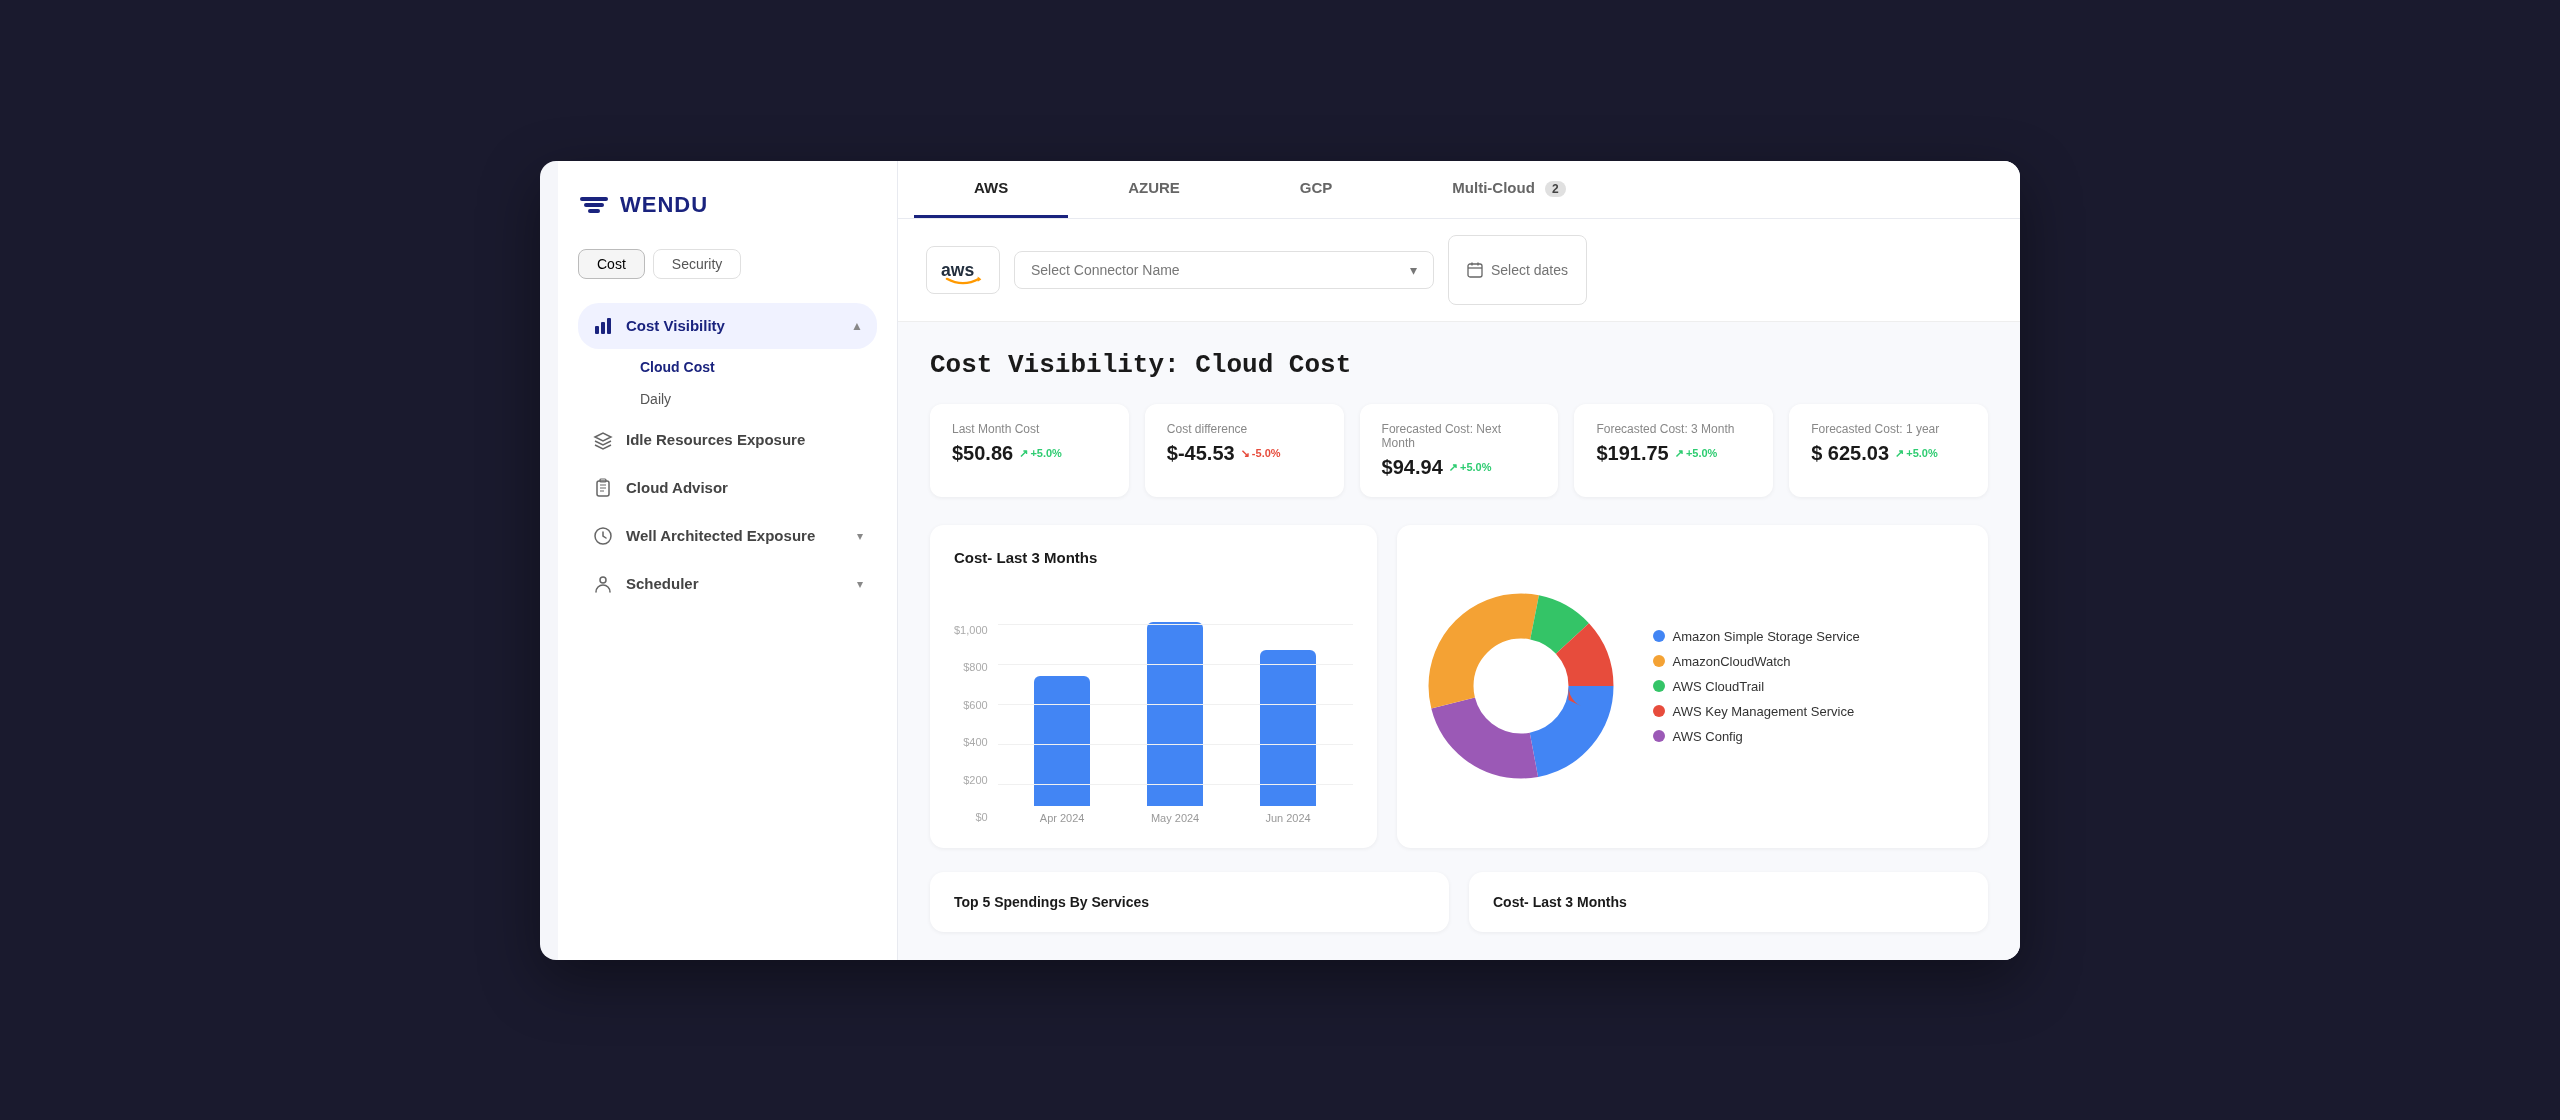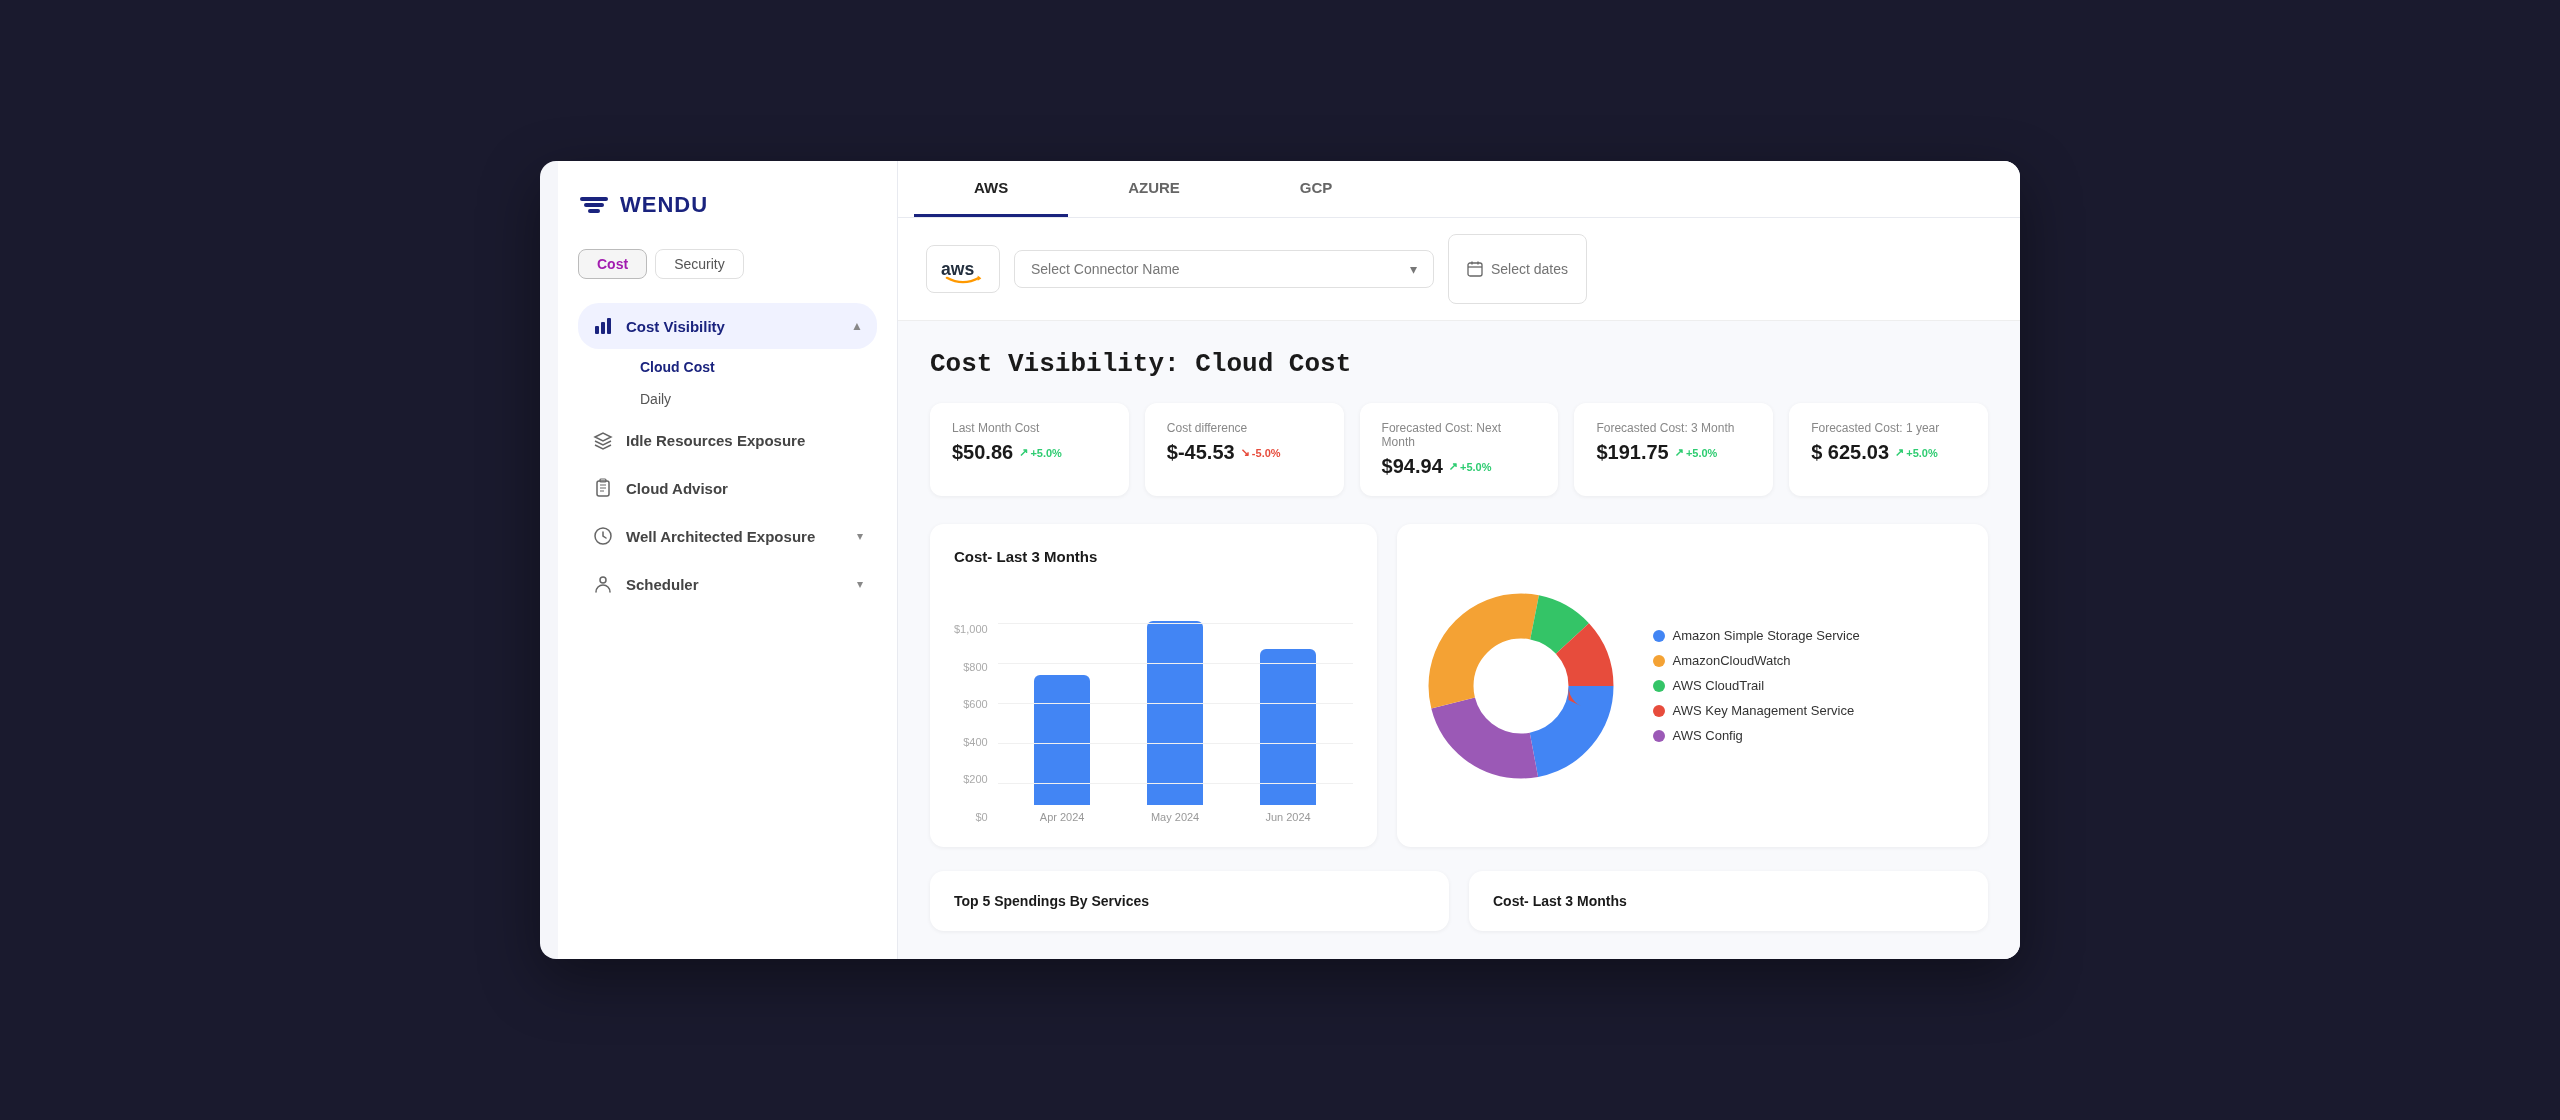--- a/index.html
+++ b/index.html
@@ -58,22 +58,22 @@
       border: 1px solid #e0e0e0;
       background: #fff;
       font-size: 14px;
       font-weight: 500;
       color: #555;
       cursor: pointer;
     }
     .tab-btn.active {
       background: #f5f5f5;
       border-color: #bbb;
-      font-weight: 700;
-      color: #a21caf;
+      font-weight: 400;
+      color: #000000;
     }
 
     
     .nav-item {
       display: flex;
       align-items: center;
       gap: 12px;
       padding: 12px 14px;
       border-radius: 21px;
       cursor: pointer;
@@ -490,20 +490,24 @@
 
     <div class="cloud-tabs">
       <div class="cloud-tab active">
         <span>AWS</span>
       </div>
       <div class="cloud-tab">
         <span>AZURE</span>
       </div>
       <div class="cloud-tab">
         <span>GCP</span>
+      </div>
+      <div class="cloud-tab">
+        <span>Multi-Cloud</span>
+        <span class="badge">2</span>
       </div>
     </div>
 
     <div class="toolbar">
       <div class="aws-logo-box">
         <svg class="aws-smile" viewBox="0 0 60 36">
           <text x="0" y="26" font-size="24" font-weight="900" fill="#232f3e" font-family="Arial">aws</text>
           <path d="M8 30 Q30 42 52 30" stroke="#f90" stroke-width="3" fill="none" stroke-linecap="round"></path>
           <polygon points="50,27 55,31 50,34" fill="#f90"></polygon>
         </svg>

